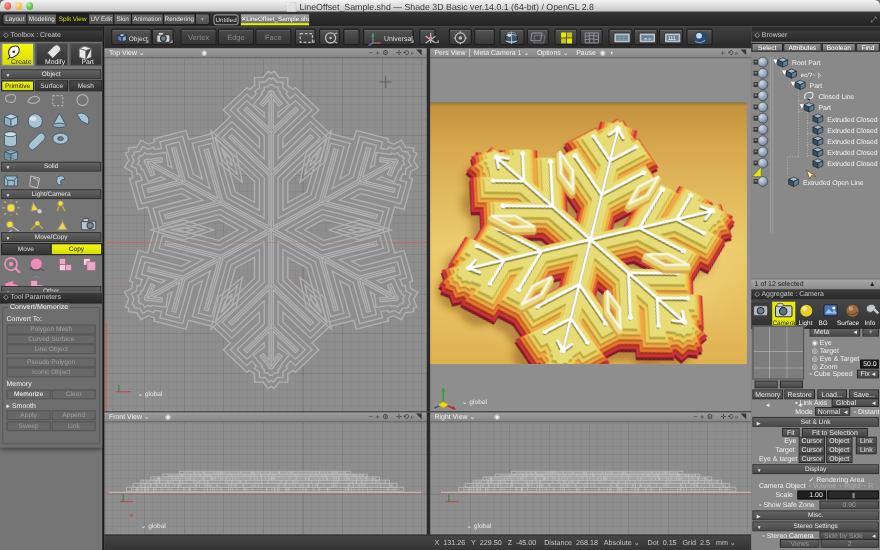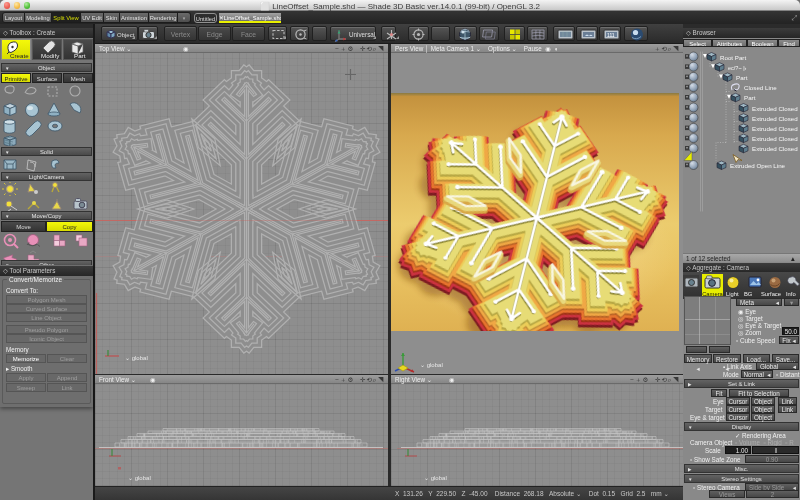--- a/index.html
+++ b/index.html
@@ -61,21 +61,21 @@
 .rlbl{color:#f0f0f0;font-size:6.3px;}
 .dlbl{color:#adadad;font-size:6.3px;}
 </style>
 </head>
 <body>
 <div id="win">
   <div id="titlebar" class="abs">
     <div id="tl1" class="tl abs"></div>
       <div id="tl2" class="tl abs"></div>
       <div id="tl3" class="tl abs"></div>
-    <div id="wtitle" class="abs">⬜ LineOffset_Sample.shd — Shade 3D Basic ver.14.0.1 (99-bit) / OpenGL 3.2</div>
+    <div id="wtitle" class="abs">⬜ LineOffset_Sample.shd — Shade 3D Basic ver.14.0.1 (64-bit) / OpenGL 2.8</div>
   </div>
 
   <div id="wsbar" class="abs">
     <div class="wstab first abs" style="left:2px;width:23px;">Layout</div>
     <div class="wstab abs" style="left:25px;width:27px;">Modeling</div>
     <div class="wstab sel abs" style="left:52px;width:29px;">Split View</div>
     <div class="wstab abs" style="left:81px;width:23px;">UV Edit</div>
     <div class="wstab abs" style="left:104px;width:16px;">Skin</div>
     <div class="wstab abs" style="left:120px;width:29px;">Animation</div>
     <div class="wstab abs" style="left:149px;width:29px;">Rendering</div>

